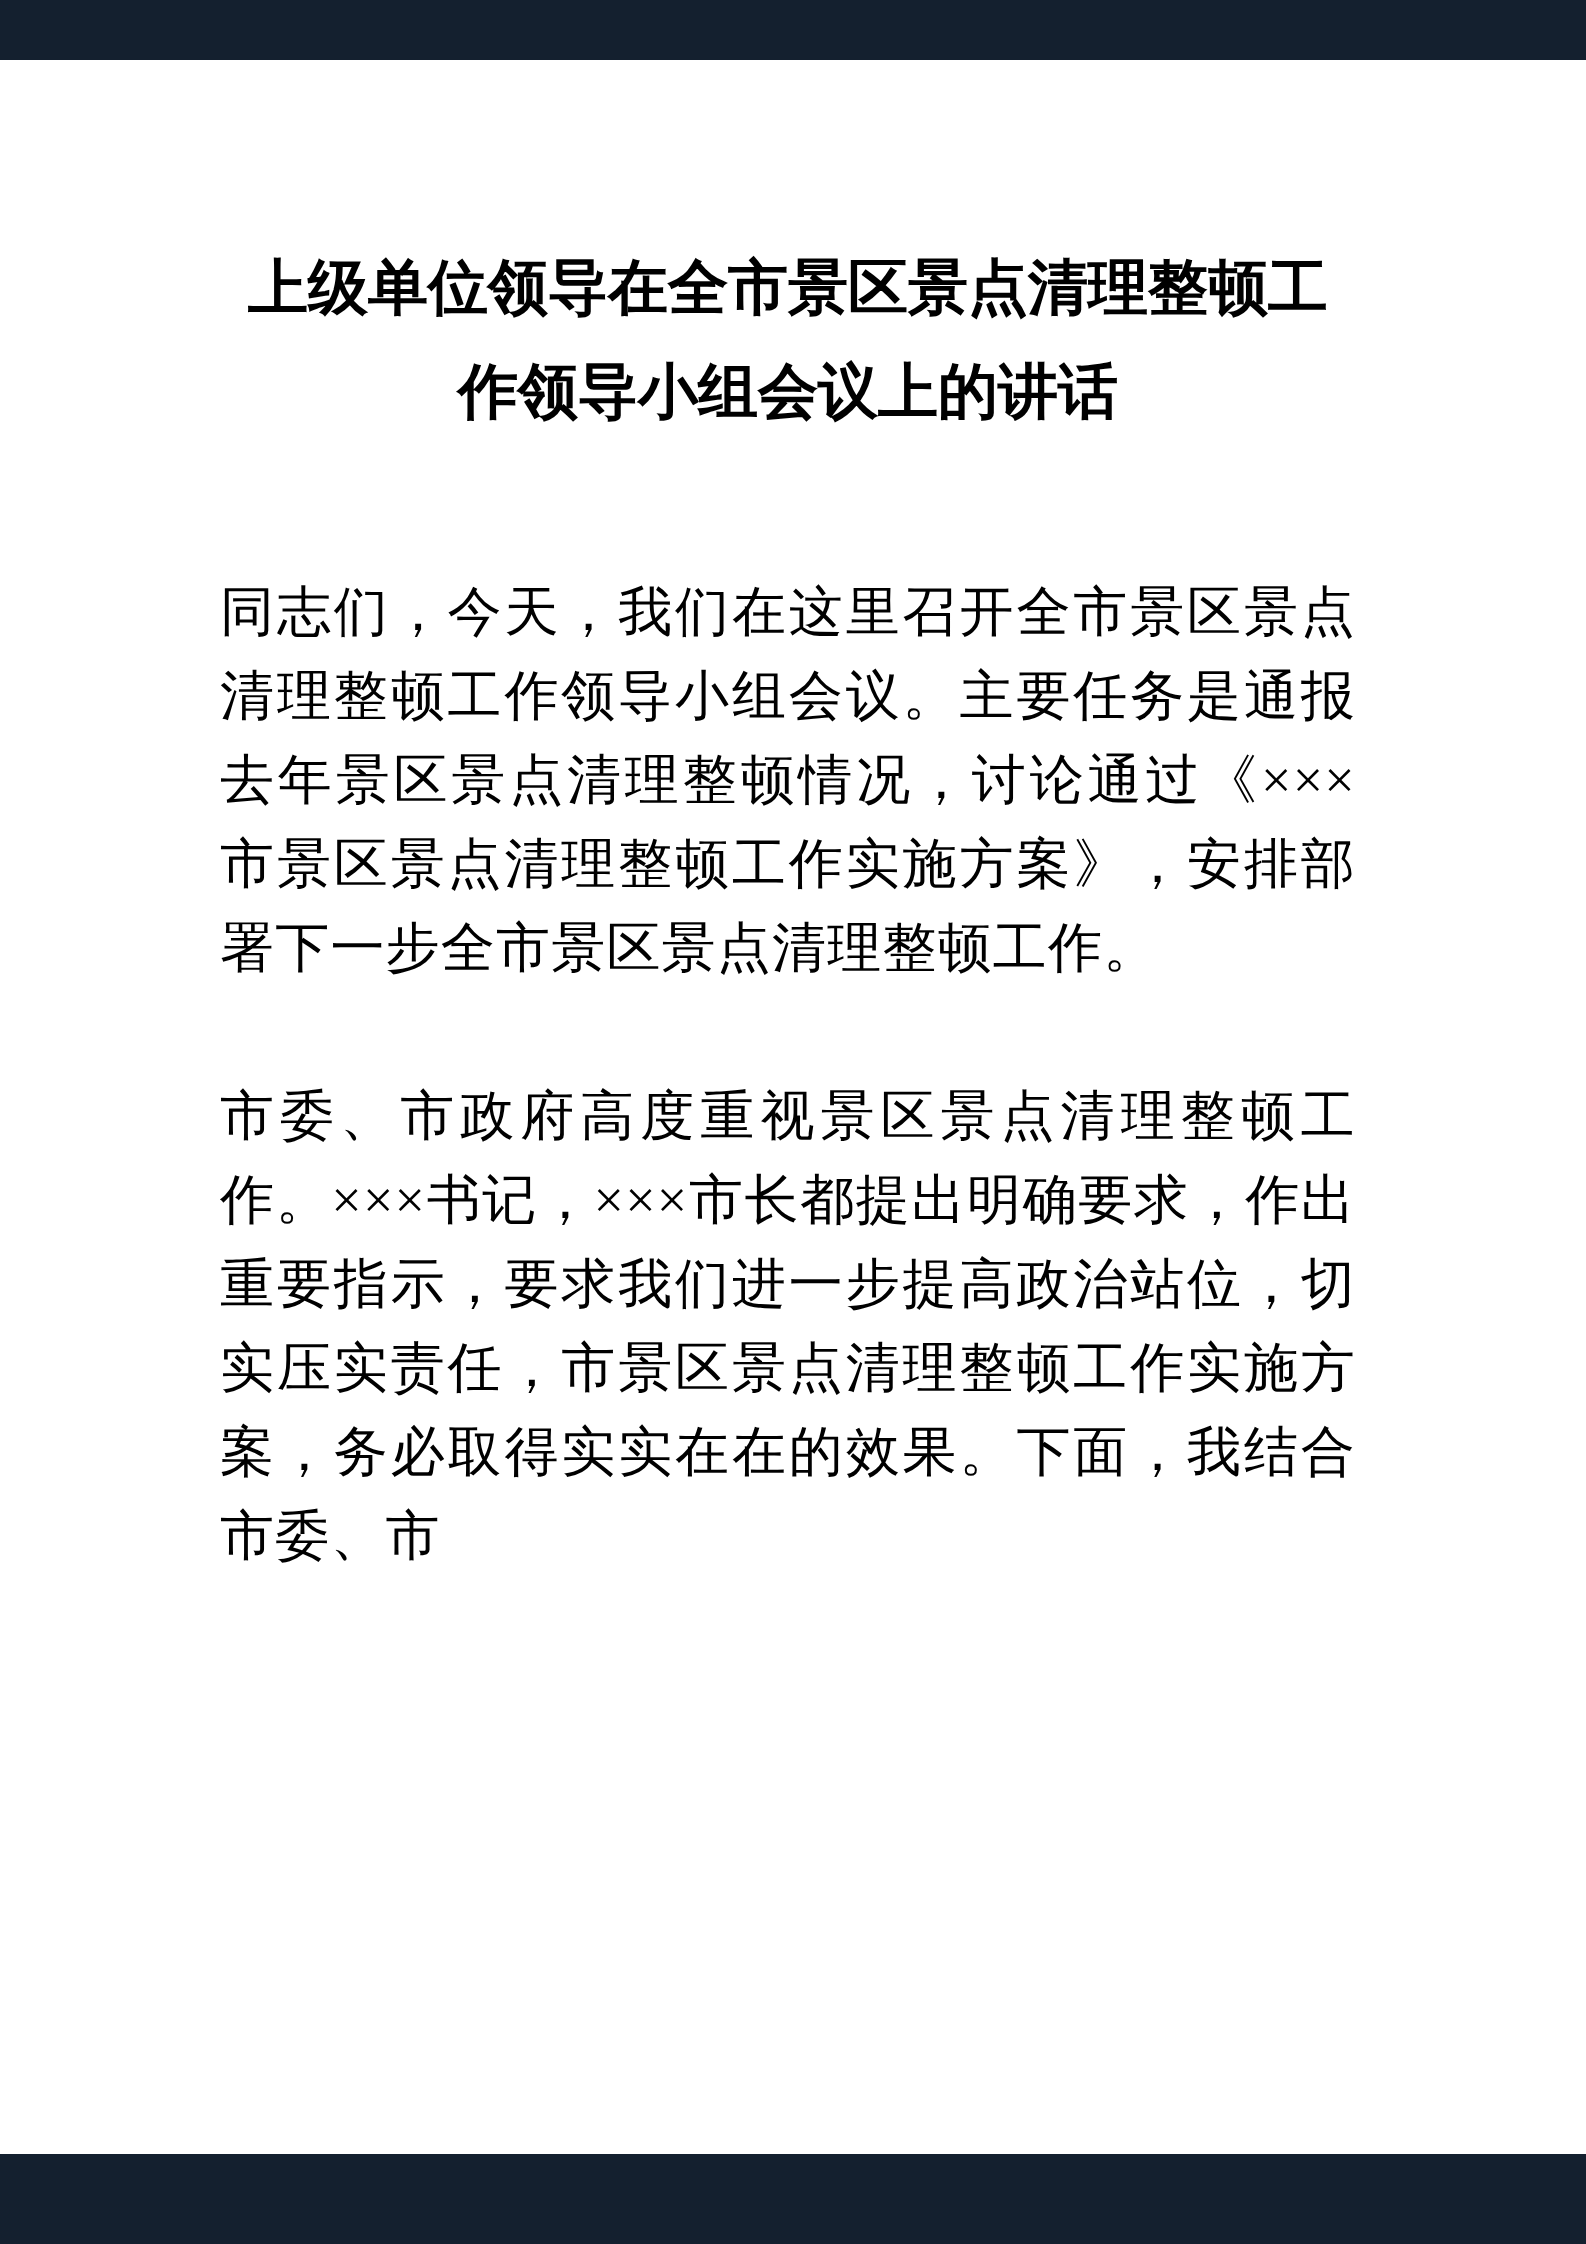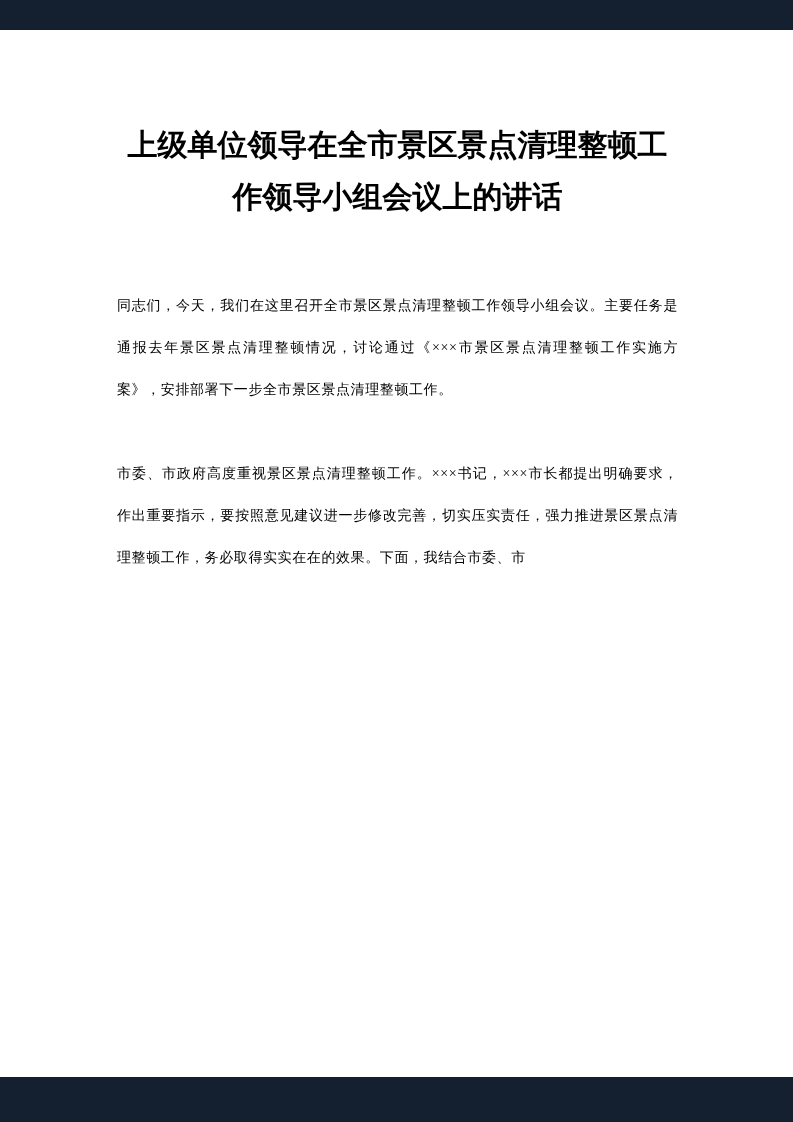--- a/index.html
+++ b/index.html
@@ -21,35 +21,36 @@
   .bar {
     width: 100%;
     flex: 0 0 auto;
     background: #14202f;
   }
   .bar.top { height: 30px; }
   .bar.bottom { height: 45px; }
   .content {
     flex: 1 1 auto;
     overflow: hidden;
-    padding: 0 115px 0 117px;
+    padding: 0 115px 0 79px;
     box-sizing: border-box;
+    margin-left: 31px;
   }
   .doc-title {
     margin: 89px auto 0 auto;
     max-width: 575px;
     font-size: 30px;
     line-height: 52px;
     font-weight: bold;
     text-align: center;
     letter-spacing: 0px;
   }
   .para {
     margin: 42px 0 0 0;
-    font-size: 14px;
+    font-size: 27px;
     line-height: 42px;
     letter-spacing: 0.6px;
     text-align: justify;
     text-justify: inter-ideograph;
     word-break: break-all;
   }
   .para.first {
     margin-top: 62px;
   }
 </style>
@@ -58,17 +59,17 @@
 
 <div class="page">
   <div class="bar top" style="background: rgb(20, 32, 47);"></div>
 
   <div class="content">
     <h1 class="doc-title">上级单位领导在全市景区景点清理整顿工作领导小组会议上的讲话</h1>
 
     <p class="para first">同志们，今天，我们在这里召开全市景区景点清理整顿工作领导小组会议。主要任务是通报去年景区景点清理整顿情况，讨论通过《×××市景区景点清理整顿工作实施方案》，安排部署下一步全市景区景点清理整顿工作。</p>
 
 
-    <p class="para">市委、市政府高度重视景区景点清理整顿工作。×××书记，×××市长都提出明确要求，作出重要指示，要按照意见建议进一步修改完善，切实压实责任，强力推进景区景点清理整顿工作，务必取得实实在在的效果。下面，我结合市委、市</p>
+    <p class="para">市委、市政府高度重视景区景点清理整顿工作。×××书记，×××市长都提出明确要求，作出重要指示，要求我们进一步提高政治站位，切实压实责任，市景区景点清理整顿工作实施方案，务必取得实实在在的效果。下面，我结合市委、市</p>
   </div>
 
   <div class="bar bottom" style="background: rgb(20, 32, 47);"></div>
 </div>
 
 </body></html>

